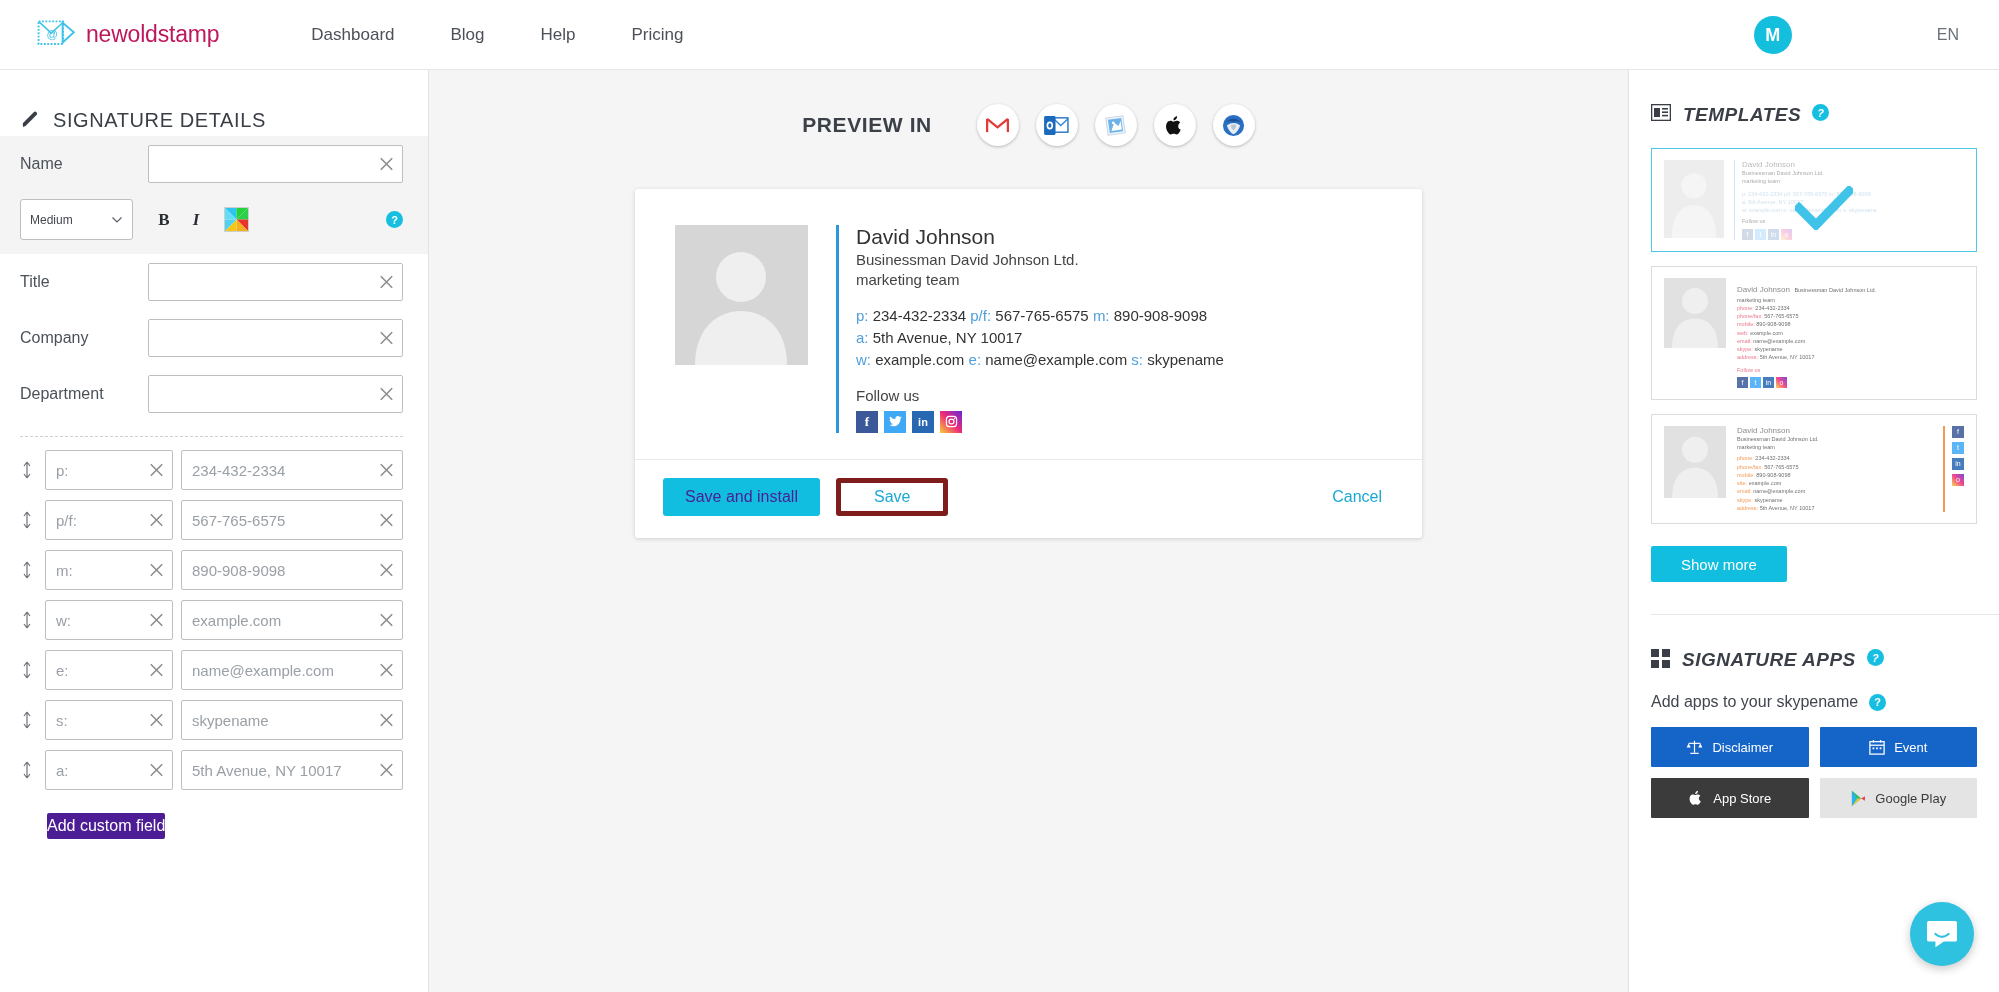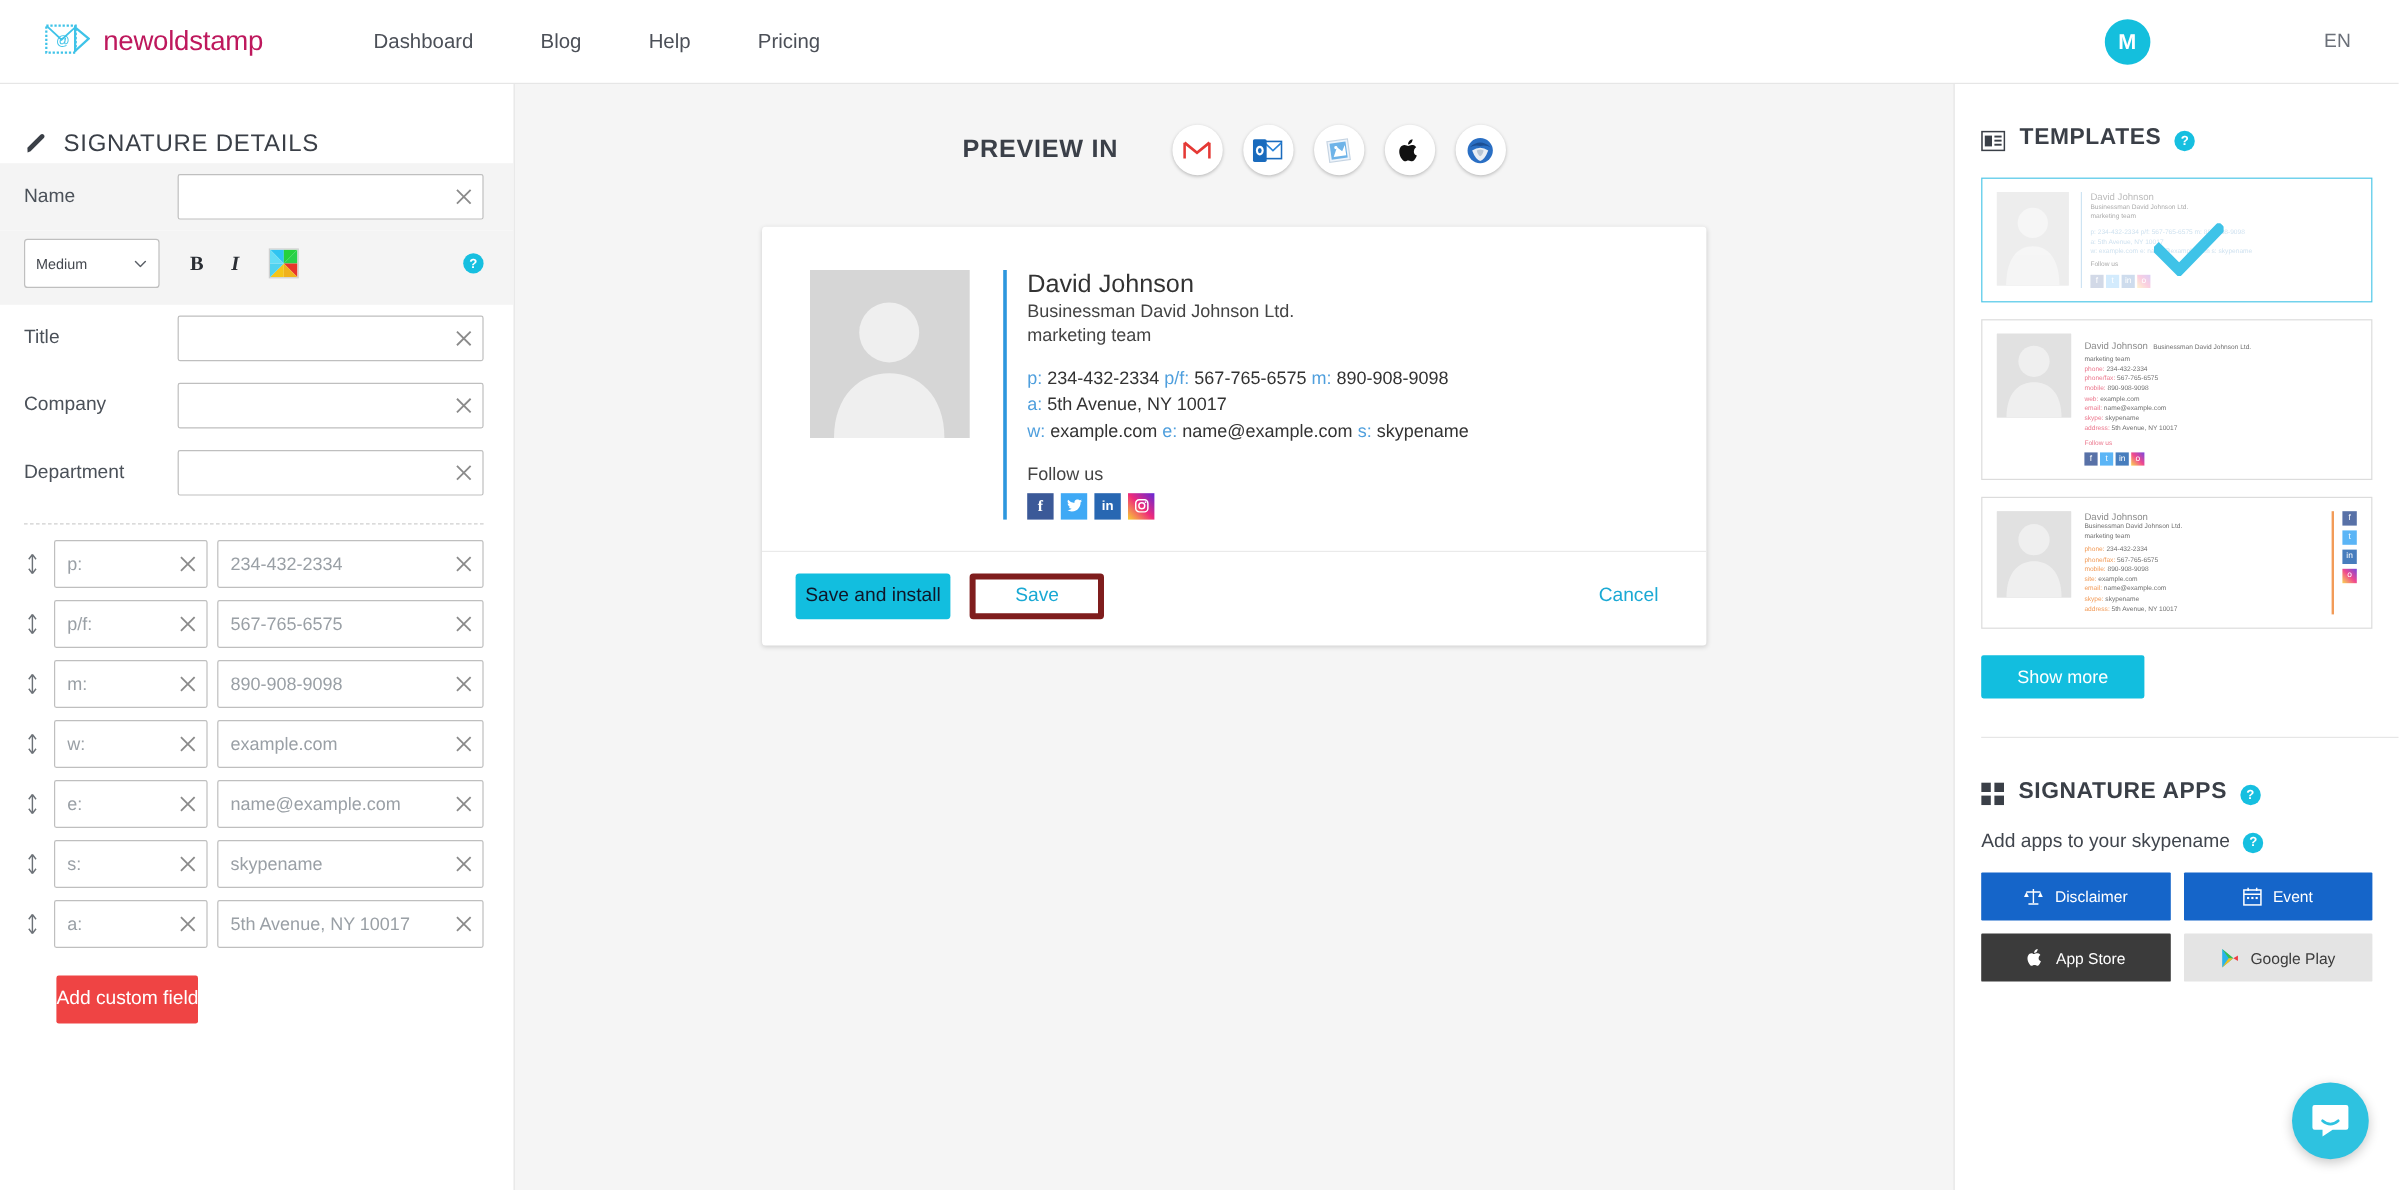--- a/index.html
+++ b/index.html
@@ -124,21 +124,21 @@
     display: flex; align-items: center;
     padding: 5px 25px 5px 16px;
   }
   .drag-h { width: 22px; flex: none; display: flex; justify-content: center; cursor: grab; }
   .pair-left { width: 128px; flex: none; margin-left: 7px; }
   .pair-right { flex: 1; margin-left: 8px; }
   .pair-left .inp, .pair-right .inp { height: 40px; }
 
   .add-btn {
     display: block; margin: 18px 25px 0 47px;
-    height: 40px; background: #ef4444; color: #fff;
+    height: 26px; background: #4c1d95; color: #fff;
     border: none; border-radius: 2px; font-size: 16px;
     font-family: "Liberation Sans", sans-serif; cursor: pointer;
   }
 
   
   .center-col {
     flex: 1; background: #f5f5f5;
     border-right: 1px solid #e2e2e2;
     position: relative; overflow: hidden;
   }
@@ -188,21 +188,21 @@
   .soc-tw { background: #3fa9f5; }
   .soc-in { background: #2867b2; font-size: 11px; }
   .soc-ig { background: linear-gradient(45deg,#f9ce34,#ee2a7b,#6228d7); }
 
   .sig-footer {
     border-top: 1px solid #eaeaea;
     padding: 18px 40px 22px 28px;
     display: flex; align-items: center;
   }
   .btn-primary {
-    height: 38px; padding: 0 8px; background: #12bedf; color: #0f172a;
+    height: 38px; padding: 0 22px; background: #12bedf; color: #4c1d95;
     border: none; border-radius: 3px; font-size: 16px; cursor: pointer;
     font-family: "Liberation Sans", sans-serif;
     text-align: center;
   }
   .btn-outline {
     height: 38px; padding: 0 33px; background: #fff; color: #1aa9d4;
     border: 5px solid #7f1d1d; border-radius: 3px; font-size: 16px;
     cursor: pointer; margin-left: 16px;
     font-family: "Liberation Sans", sans-serif;
   }
@@ -211,21 +211,21 @@
     background: none; border: none; cursor: pointer;
     font-family: "Liberation Sans", sans-serif;
   }
 
   
   .right-col {
     width: 370px; flex: none; background: #fff;
     position: relative; overflow: hidden;
   }
   .panel-head {
-    display: flex; align-items: flex-end; padding: 34px 12px 0 22px;
+    display: flex; align-items: flex-start; padding: 34px 12px 0 22px; font-style: italic;
   }
   .panel-title {
     font-size: 19px; font-weight: bold; color: #3a3f47;
     letter-spacing: 0.5px; margin-left: 12px; margin-right: 11px;
   }
   .tpl-list { padding: 22px 22px 0 22px; }
   .tpl-card {
     border: 1px solid #dcdcdc; background: #fff;
     margin-bottom: 14px; position: relative; cursor: pointer;
     padding: 11px 12px;

